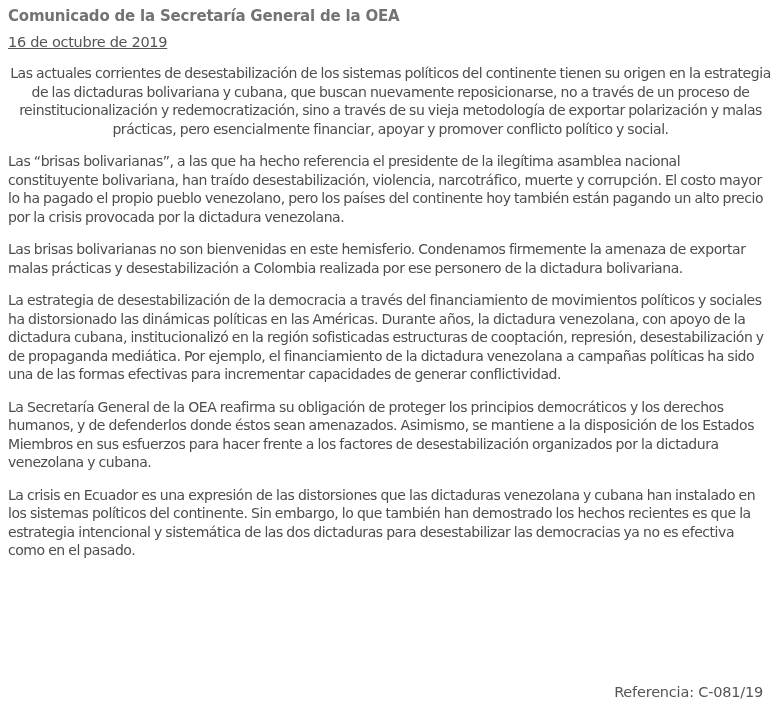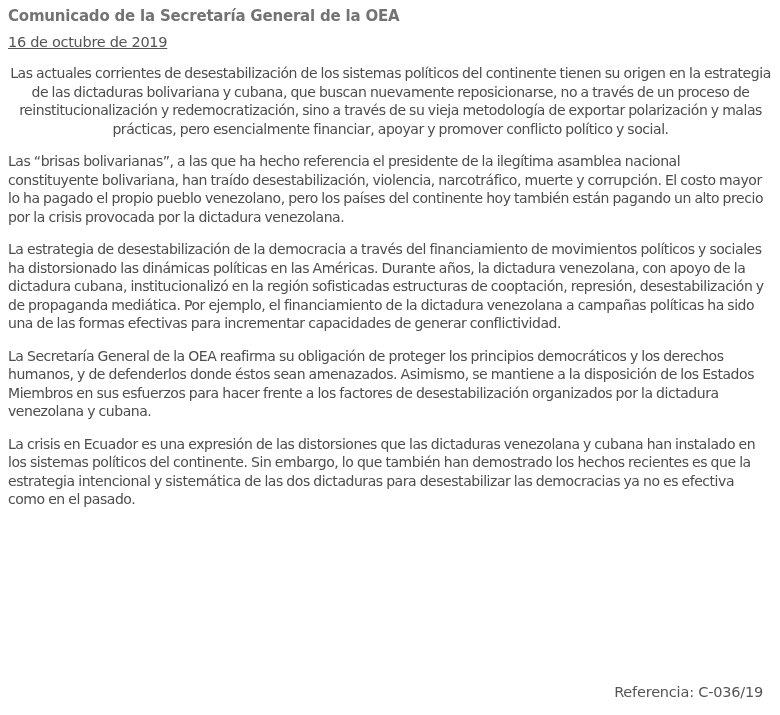--- a/index.html
+++ b/index.html
@@ -57,18 +57,19 @@
   </style>
 </head>
 <body>
 
 <div class="doc">
   <h1 class="title">Comunicado de la Secretaría General de la OEA</h1>
   <div class="date">16 de octubre de 2019</div>
 
   <p class="para first">Las actuales corrientes de desestabilización de los sistemas políticos del continente tienen su origen en la estrategia de las dictaduras bolivariana y cubana, que buscan nuevamente reposicionarse, no a través de un proceso de reinstitucionalización y redemocratización, sino a través de su vieja metodología de exportar polarización y malas prácticas, pero esencialmente financiar, apoyar y promover conflicto político y social.</p>
   <p class="para">Las “brisas bolivarianas”, a las que ha hecho referencia el presidente de la ilegítima asamblea nacional constituyente bolivariana, han traído desestabilización, violencia, narcotráfico, muerte y corrupción. El costo mayor lo ha pagado el propio pueblo venezolano, pero los países del continente hoy también están pagando un alto precio por la crisis provocada por la dictadura venezolana.</p>
+  <p class="para">Las brisas bolivarianas no son bienvenidas en este hemisferio. Condenamos firmemente la amenaza de exportar malas prácticas y desestabilización a Colombia realizada por ese personero de la dictadura bolivariana.</p>
   <p class="para">La estrategia de desestabilización de la democracia a través del financiamiento de movimientos políticos y sociales ha distorsionado las dinámicas políticas en las Américas. Durante años, la dictadura venezolana, con apoyo de la dictadura cubana, institucionalizó en la región sofisticadas estructuras de cooptación, represión, desestabilización y de propaganda mediática. Por ejemplo, el financiamiento de la dictadura venezolana a campañas políticas ha sido una de las formas efectivas para incrementar capacidades de generar conflictividad.</p>
   <p class="para">La Secretaría General de la OEA reafirma su obligación de proteger los principios democráticos y los derechos humanos, y de defenderlos donde éstos sean amenazados. Asimismo, se mantiene a la disposición de los Estados Miembros en sus esfuerzos para hacer frente a los factores de desestabilización organizados por la dictadura venezolana y cubana.</p>
   <p class="para">La crisis en Ecuador es una expresión de las distorsiones que las dictaduras venezolana y cubana han instalado en los sistemas políticos del continente. Sin embargo, lo que también han demostrado los hechos recientes es que la estrategia intencional y sistemática de las dos dictaduras para desestabilizar las democracias ya no es efectiva como en el pasado.</p>
 </div>
 
-<div class="reference">Referencia: C-036/19</div>
+<div class="reference">Referencia: C-081/19</div>
 
 </body></html>

